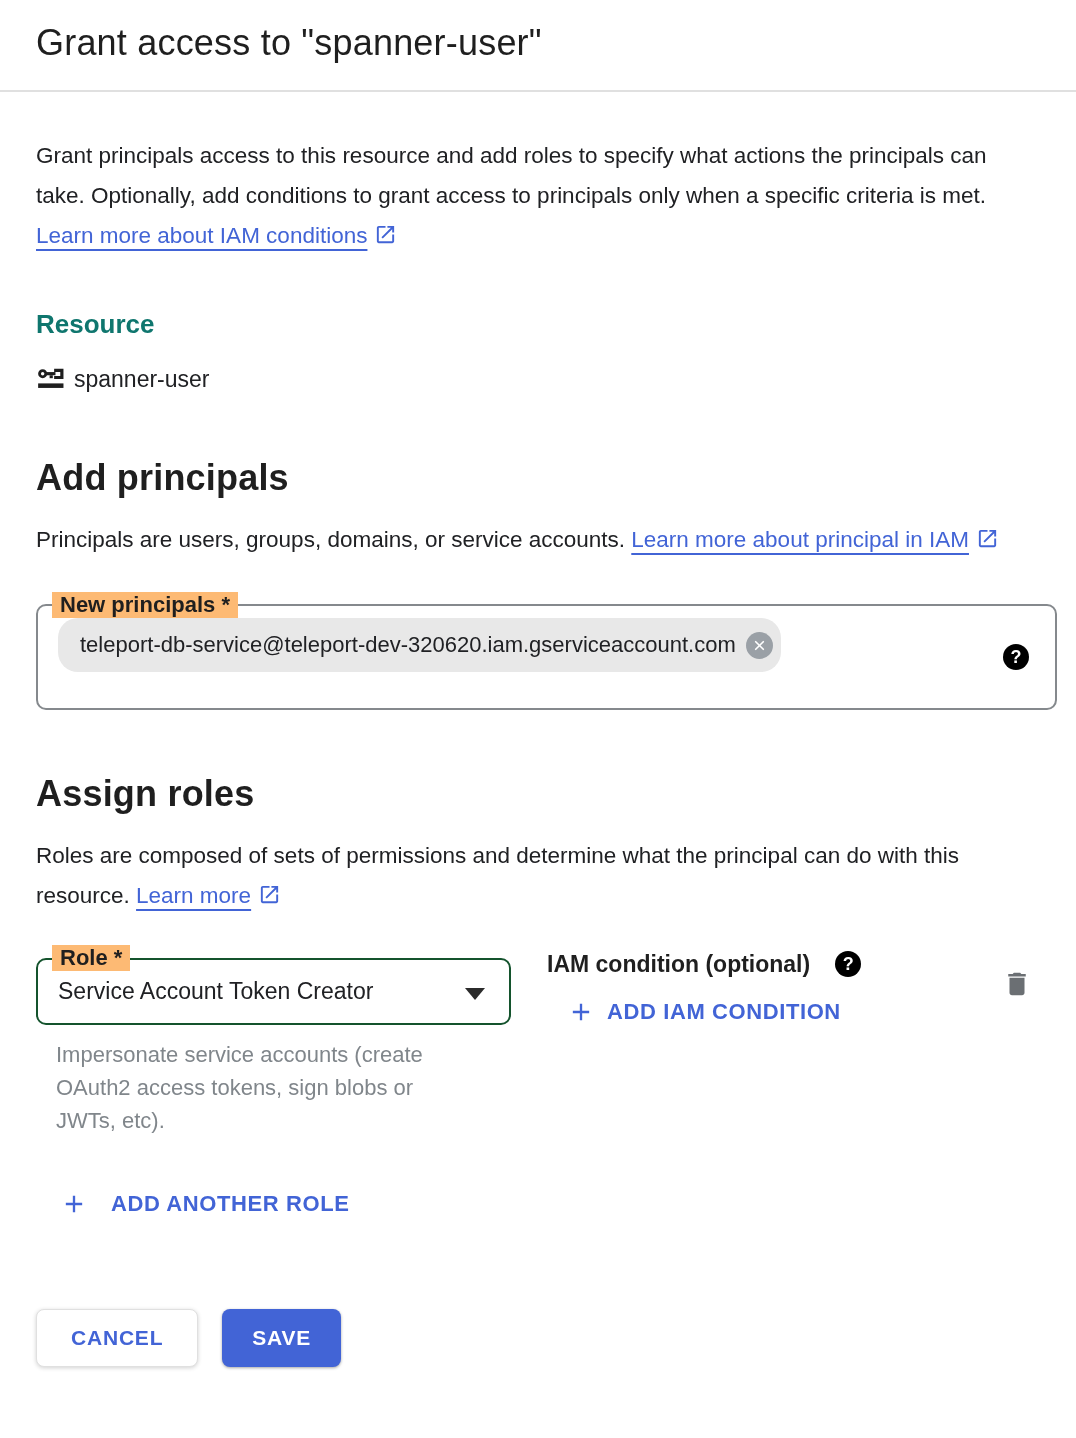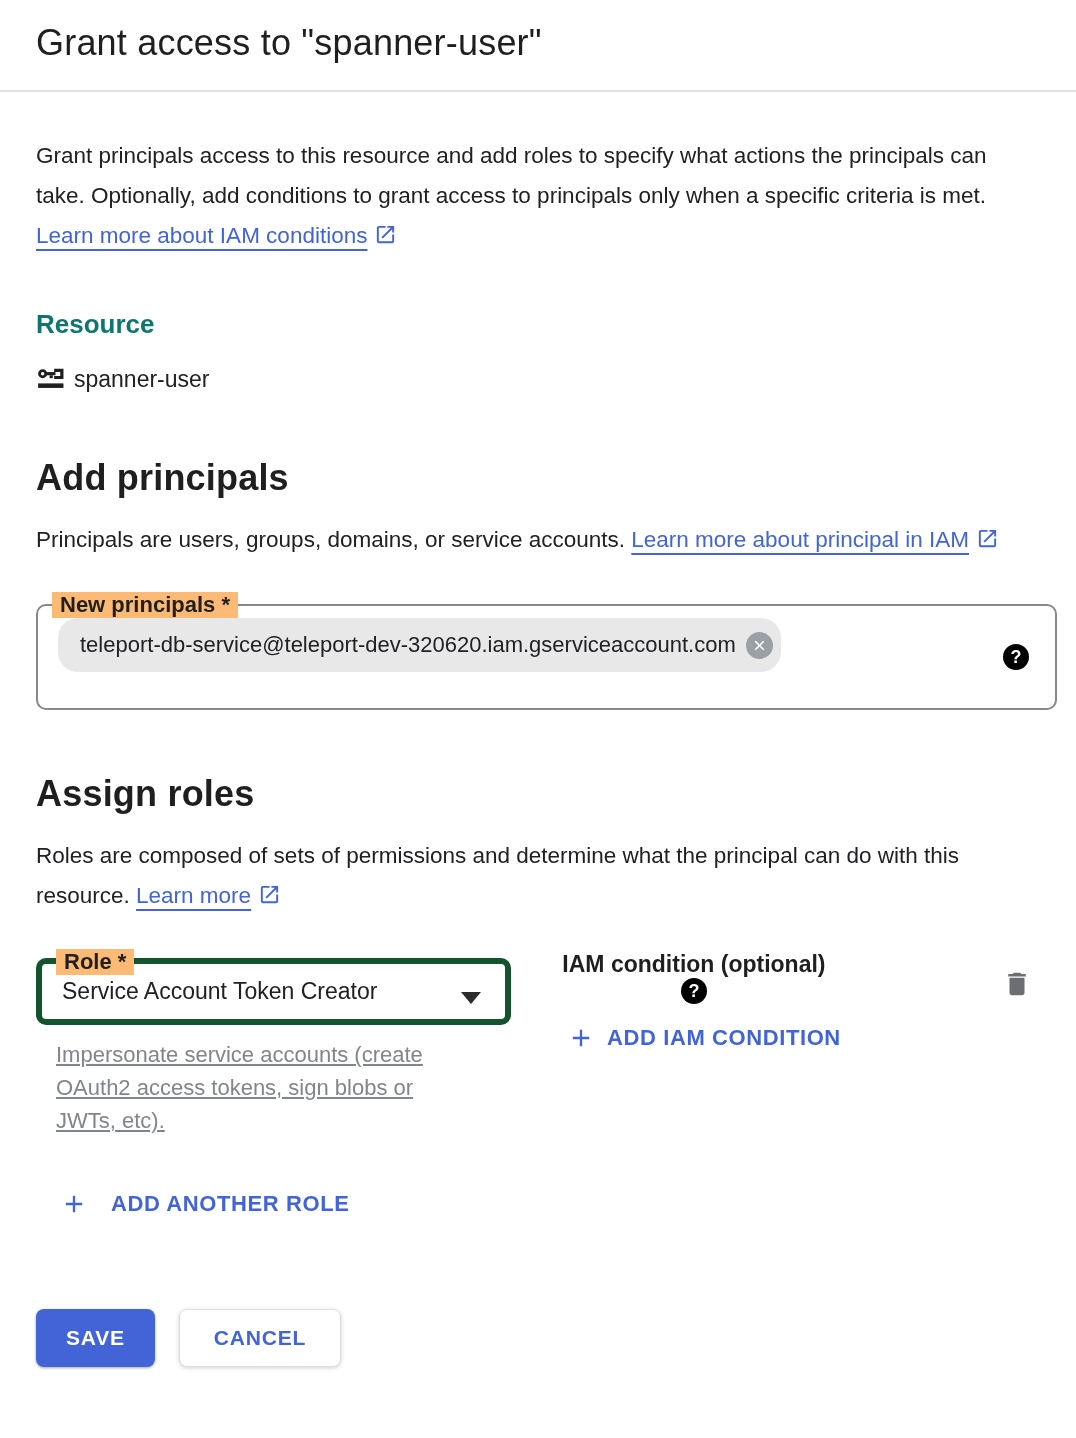--- a/index.html
+++ b/index.html
@@ -66,38 +66,38 @@
     font-size:18px; font-weight:700; line-height:26px; text-align:center;
     display:inline-block; cursor:pointer; user-select:none;
   }
   .field .help-circle { position:absolute; right:26px; top:38px; }
 
   
   .role-row { margin-top:42px; display:flex; align-items:flex-start; }
   .role-col { width:475px; flex:0 0 auto; }
   .role-select {
     position:relative; width:475px; height:67px;
-    border:6px solid #14532d; border-radius:10px;
+    border:2px solid #14532d; border-radius:10px;
     display:flex; align-items:center; cursor:pointer;
   }
   .role-select .notch-label { top:-15px; }
   .select-value { font-size:23px; color:#202124; padding-left:20px; }
   .select-arrow {
     position:absolute; right:24px; top:28px;
     width:0; height:0;
     border-left:10px solid transparent; border-right:10px solid transparent;
     border-top:12px solid #2b2b2b;
   }
   .role-help {
     margin-top:13px; padding-left:20px; width:440px;
-    font-size:22px; line-height:33px; color:#80868b;text-decoration:underline;
+    font-size:22px; line-height:33px; color:#80868b;
   }
 
   .cond-col { margin-left:36px; margin-top:-8px; }
-  .cond-label-row { display:flex; align-items:center; gap:0;flex-direction:column; }
+  .cond-label-row { display:flex; align-items:center; gap:25px; }
   .cond-label { font-size:23px; font-weight:700; color:#1f1f1f; line-height:28px; }
   .text-btn {
     background:none; border:none; color:#4264d6; cursor:pointer;
     display:flex; align-items:center; gap:12px;
     font-family:"Liberation Sans", sans-serif;
     font-size:22px; font-weight:700; letter-spacing:0.6px;
   }
   .plus-icon { width:28px; height:28px; display:inline-block; }
   .plus-icon svg { width:28px; height:28px; fill:#4264d6; }
   .add-condition { margin-top:20px; margin-left:20px; }
@@ -208,18 +208,18 @@
     </div>
 
     <button class="text-btn add-role">
       <span class="plus-icon"><svg viewBox="0 0 24 24">
             <path d="M11 5h2v6h6v2h-6v6h-2v-6H5v-2h6V5z"></path>
           </svg></span>
       <span>ADD ANOTHER ROLE</span>
     </button>
 
     <div class="actions">
+      <button class="btn btn-cancel">CANCEL</button>
       <button class="btn btn-save">SAVE</button>
-      <button class="btn btn-cancel">CANCEL</button>
     </div>
 
   </div>
 </div>
 
 </body></html>

